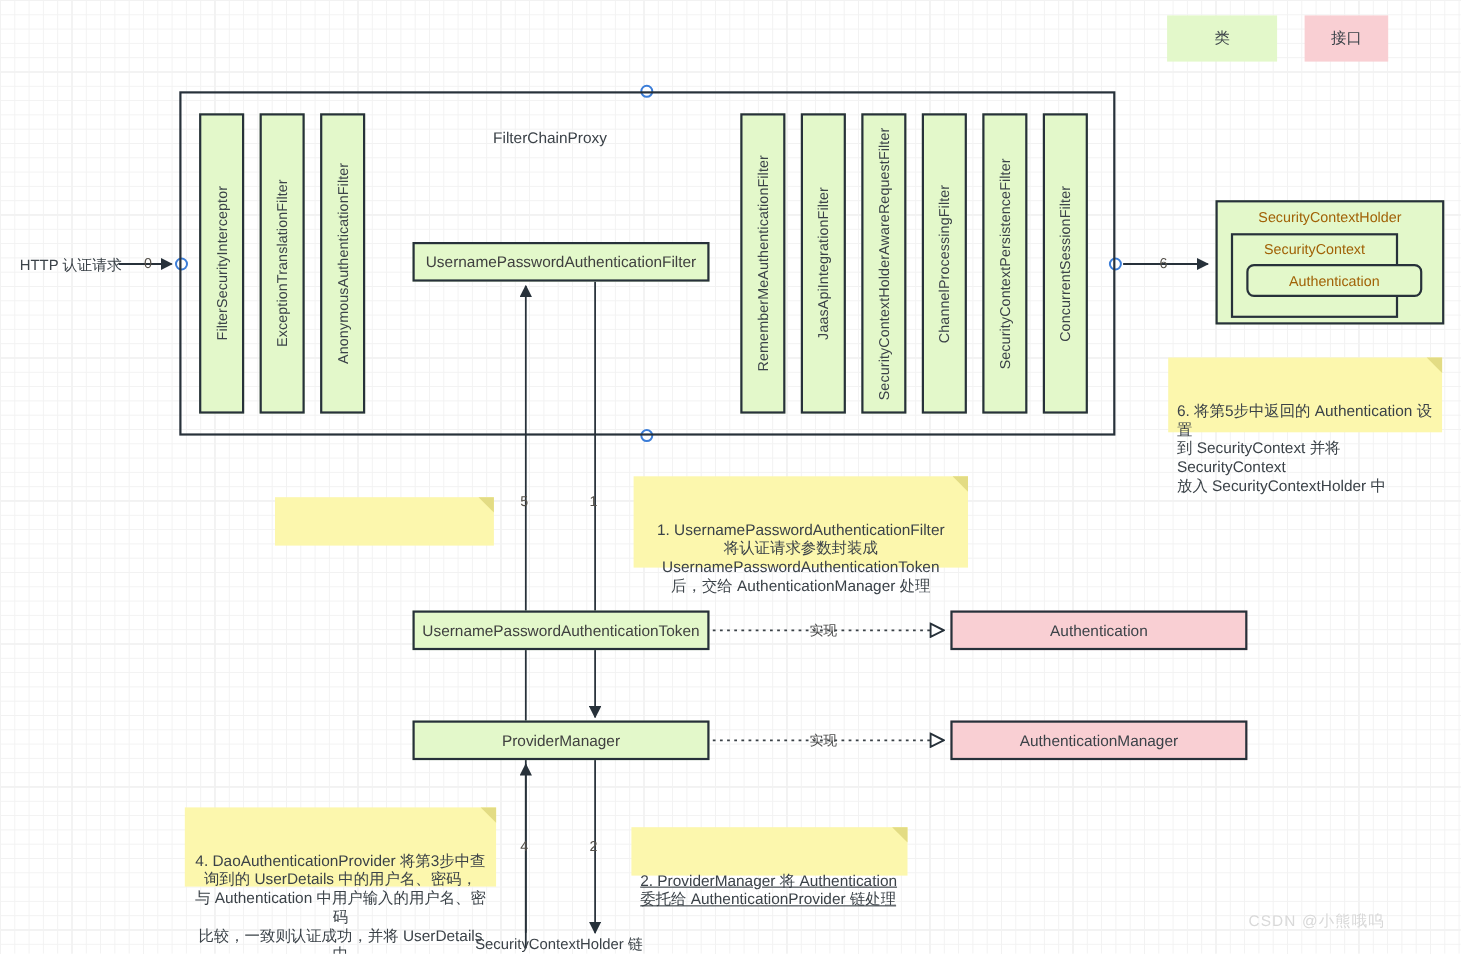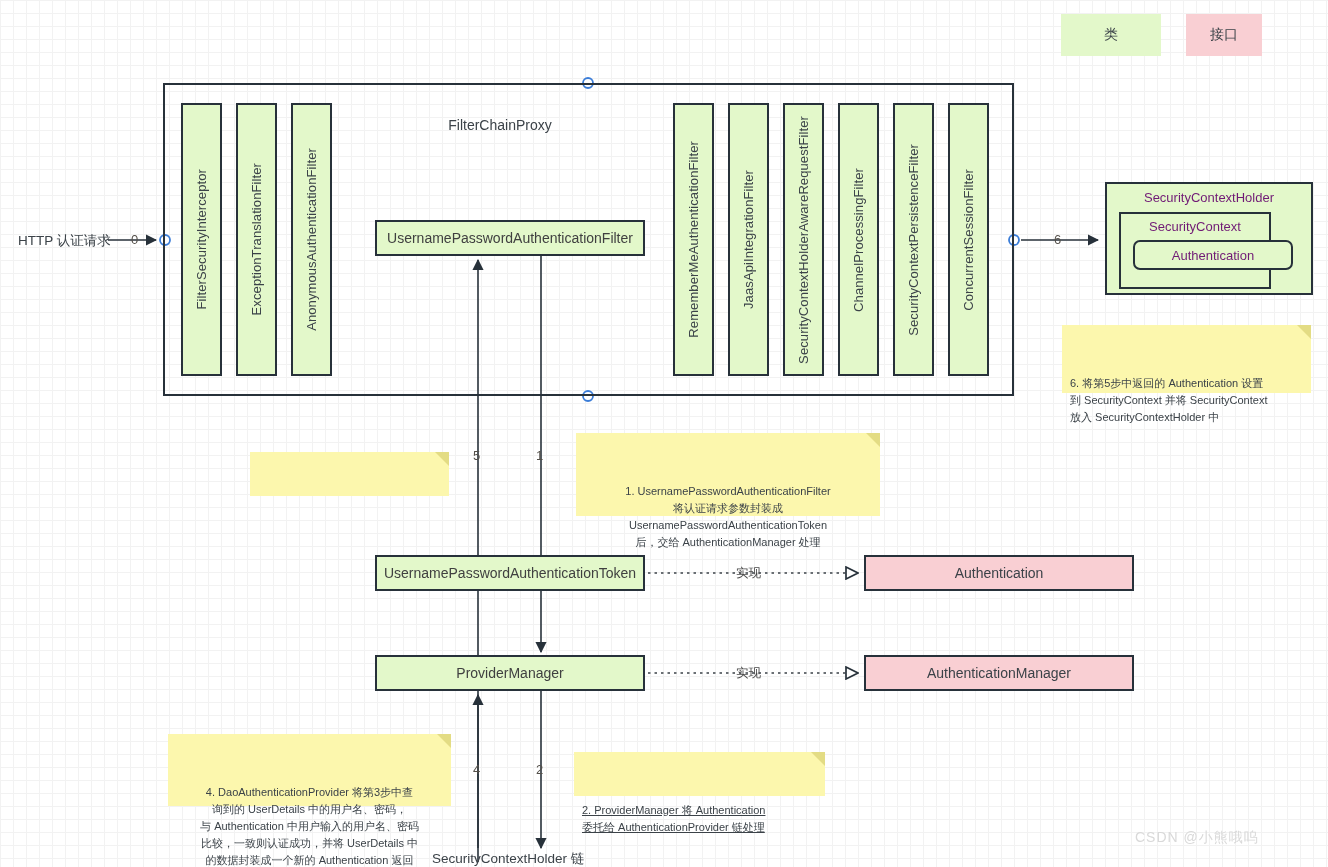--- a/index.html
+++ b/index.html
@@ -90,33 +90,33 @@
   }
 
   
   .nest-outer {
     background: #e3f8ca;
     border: 2px solid #27313a;
   }
   .nest-label {
     text-align: center;
     font-size: 13px;
-    color: #701a75;
+    color: #a16207;
     white-space: nowrap;
   }
   .nest-rounded { border-radius: 7px; }
 
   
   .note {
     background: #fcf7ad;
     color: #3b4248;
-    font-size: 11px;
+    font-size: 14px;
     line-height: 17px;
     white-space: pre-line;
-    padding: 16px 8px;
+    padding: 6px 8px;
     box-sizing: border-box;
   }
   .note-fold {
     position: absolute;
     top: 0; right: 0;
     width: 0; height: 0;
     border-left: 14px solid transparent;
     border-top: 14px solid #e3dc84;
   }
   .note-c { text-align: center; }

